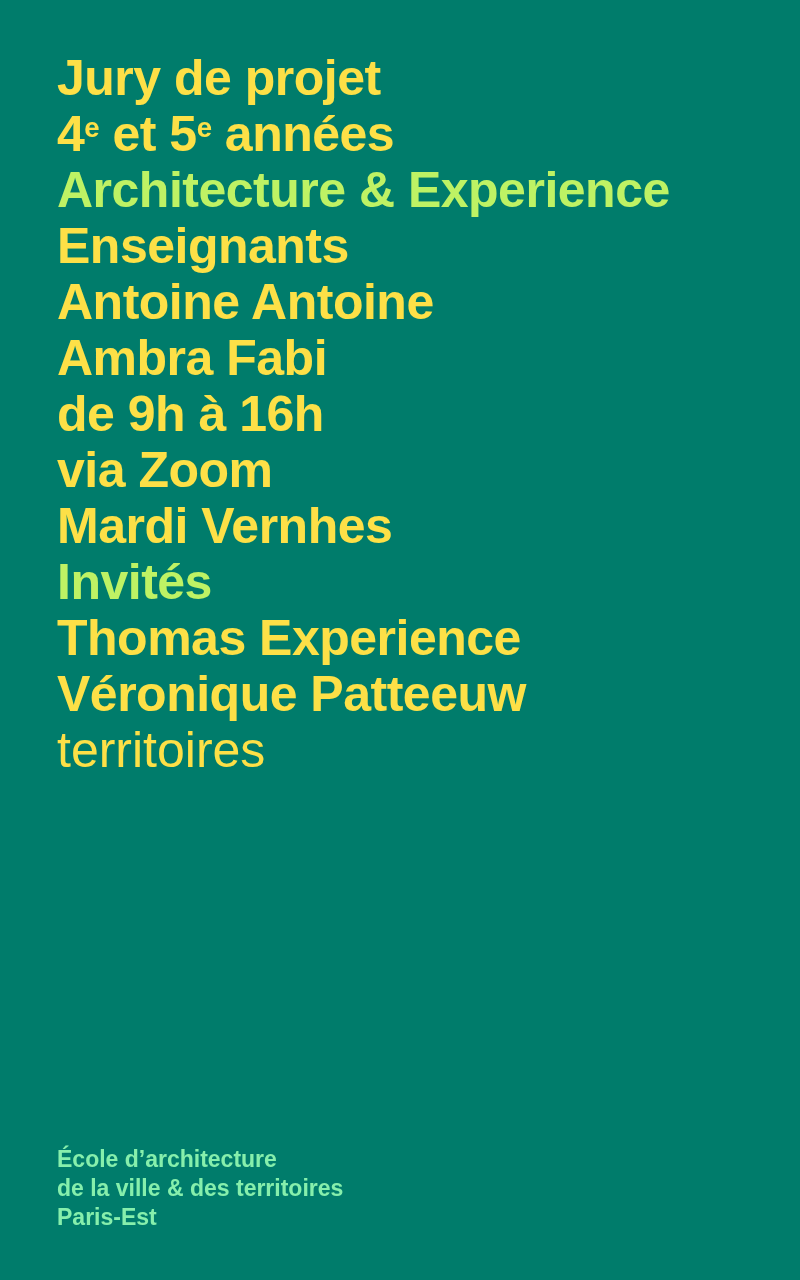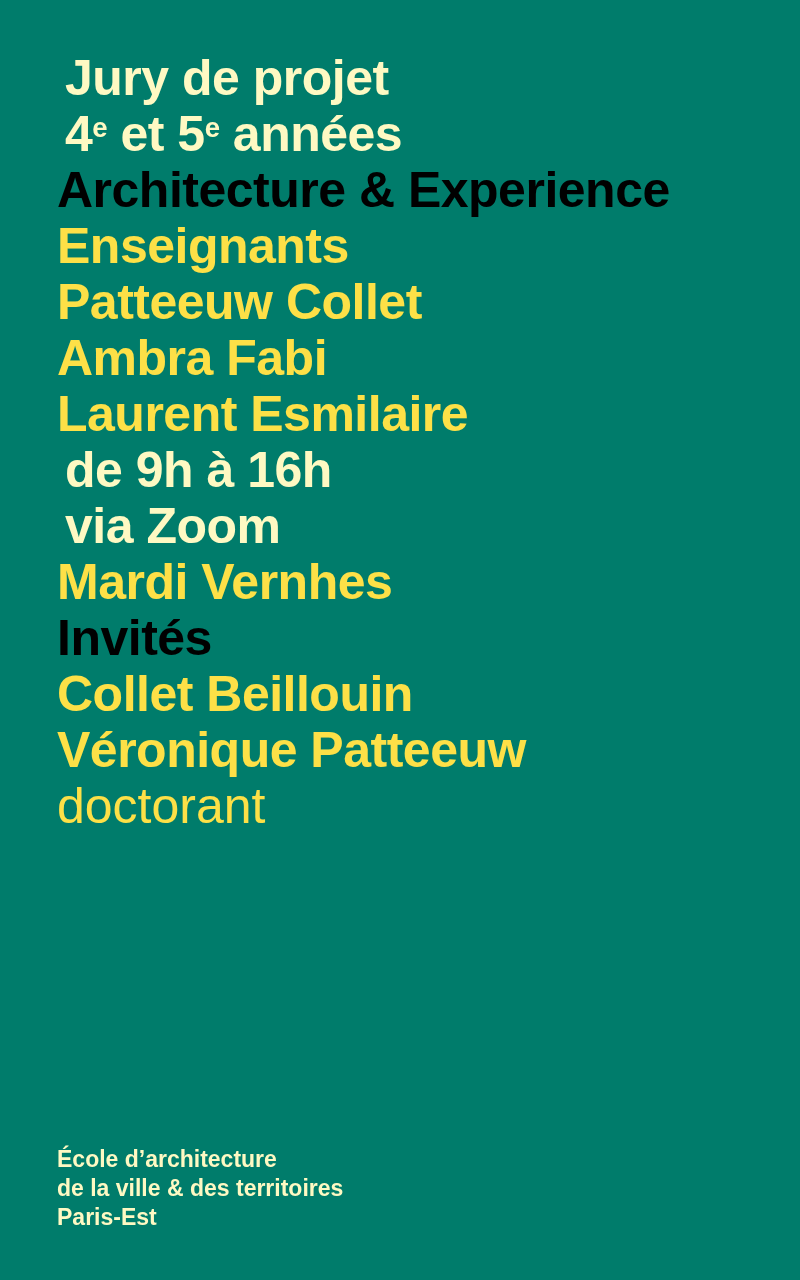--- a/index.html
+++ b/index.html
@@ -22,68 +22,67 @@
     position: absolute;
     left: 57px;
     top: 50px;
     font-size: 50px;
     line-height: 56px;
     font-weight: 700;
     letter-spacing: -0.5px;
     white-space: nowrap;
   }
   .line { display: block; }
-  .black { color: #fef9c3; margin-left: 8px; }
-  .white { color: #000000; }
+  .black { color: #fde047; }
+  .white { color: #bef264; }
   .pale  { color: #fde047; }
   .regular { font-weight: 400; letter-spacing: 0; }
   sup {
     font-size: 0.55em;
     vertical-align: 0.5em;
     line-height: 0;
   }
   .footer-block {
     position: absolute;
     left: 57px;
     top: 1145px;
     font-size: 23px;
     line-height: 29px;
     font-weight: 700;
-    color: #fef9c3;
+    color: #86efac;
     white-space: nowrap;
   }
 </style>
 </head>
 <body>
 
 <div class="poster">
 
   <div class="main-block">
 
     <span class="line black">Jury de projet</span>
 
     <span class="line black"><span>4</span><sup>e</sup><span> et 5</span><sup>e</sup><span> années</span></span>
 
     <span class="line white">Architecture &amp; Experience</span>
 
     <span class="line pale">Enseignants</span>
-    <span class="line pale">Patteeuw Collet</span>
+    <span class="line pale">Antoine Antoine</span>
     <span class="line pale">Ambra Fabi</span>
-    <span class="line pale">Laurent Esmilaire</span>
 
     <span class="line black">de 9h à 16h</span>
     <span class="line black">via Zoom</span>
 
     <span class="line pale">Mardi Vernhes</span>
 
     <span class="line white">Invités</span>
 
-    <span class="line pale">Collet Beillouin</span>
+    <span class="line pale">Thomas Experience</span>
     <span class="line pale">Véronique Patteeuw</span>
-    <span class="line pale regular">doctorant</span>
+    <span class="line pale regular">territoires</span>
 
   </div>
 
   <div class="footer-block">
     <span class="line">École d’architecture</span>
     <span class="line">de la ville &amp; des territoires</span>
     <span class="line">Paris-Est</span>
   </div>
 
 </div>

